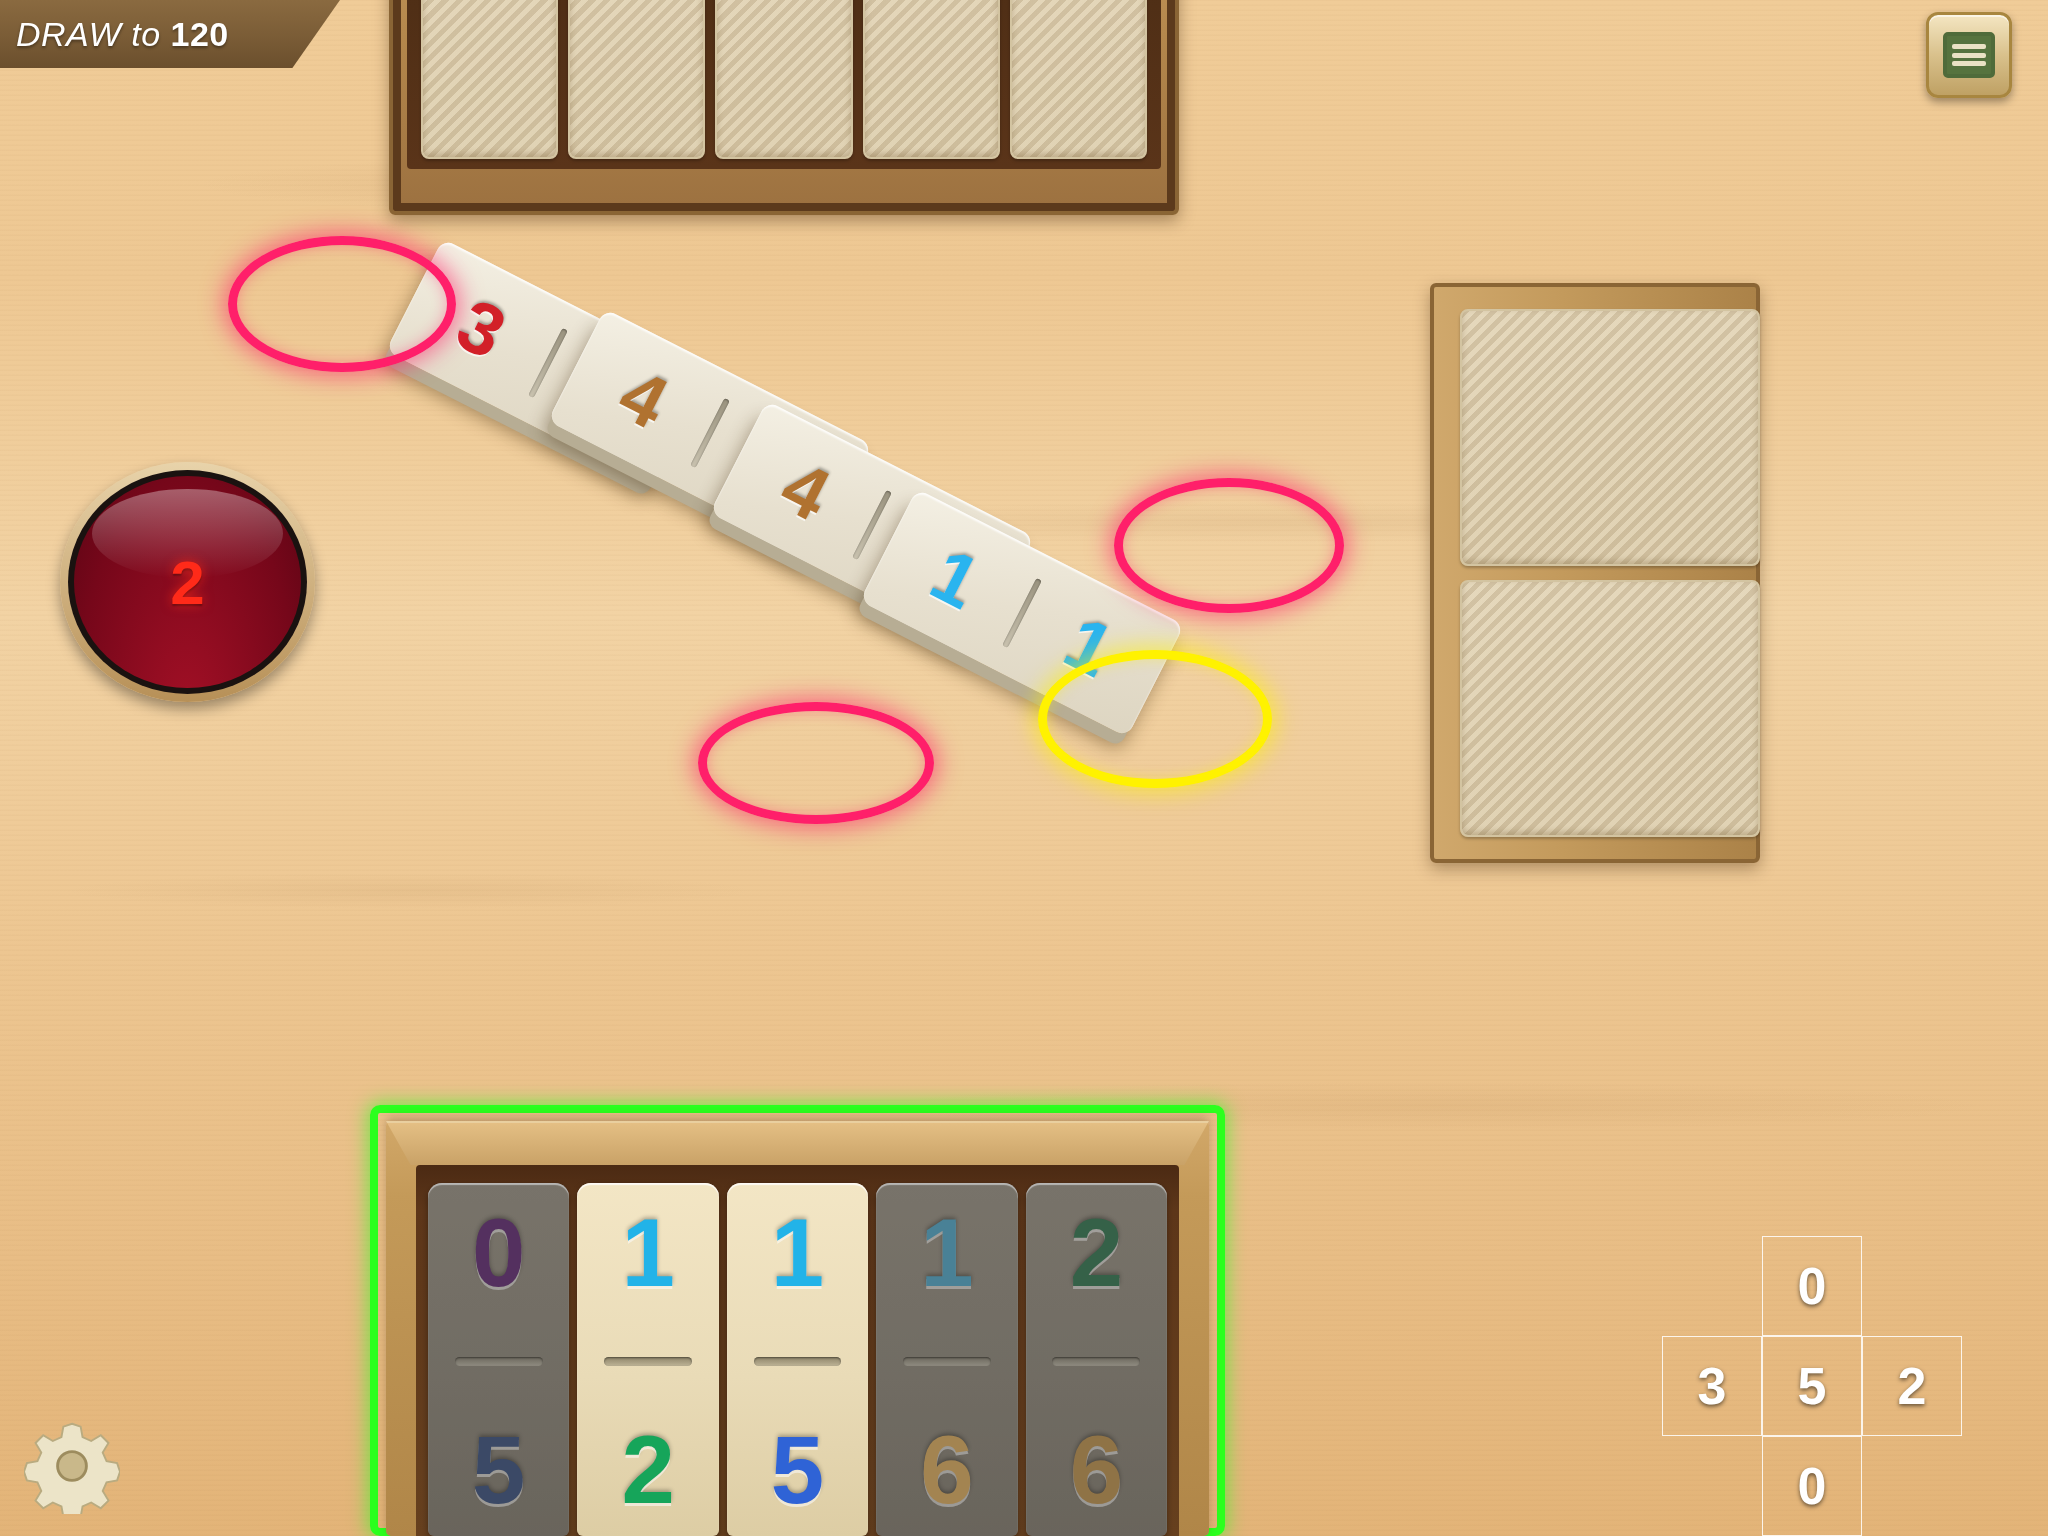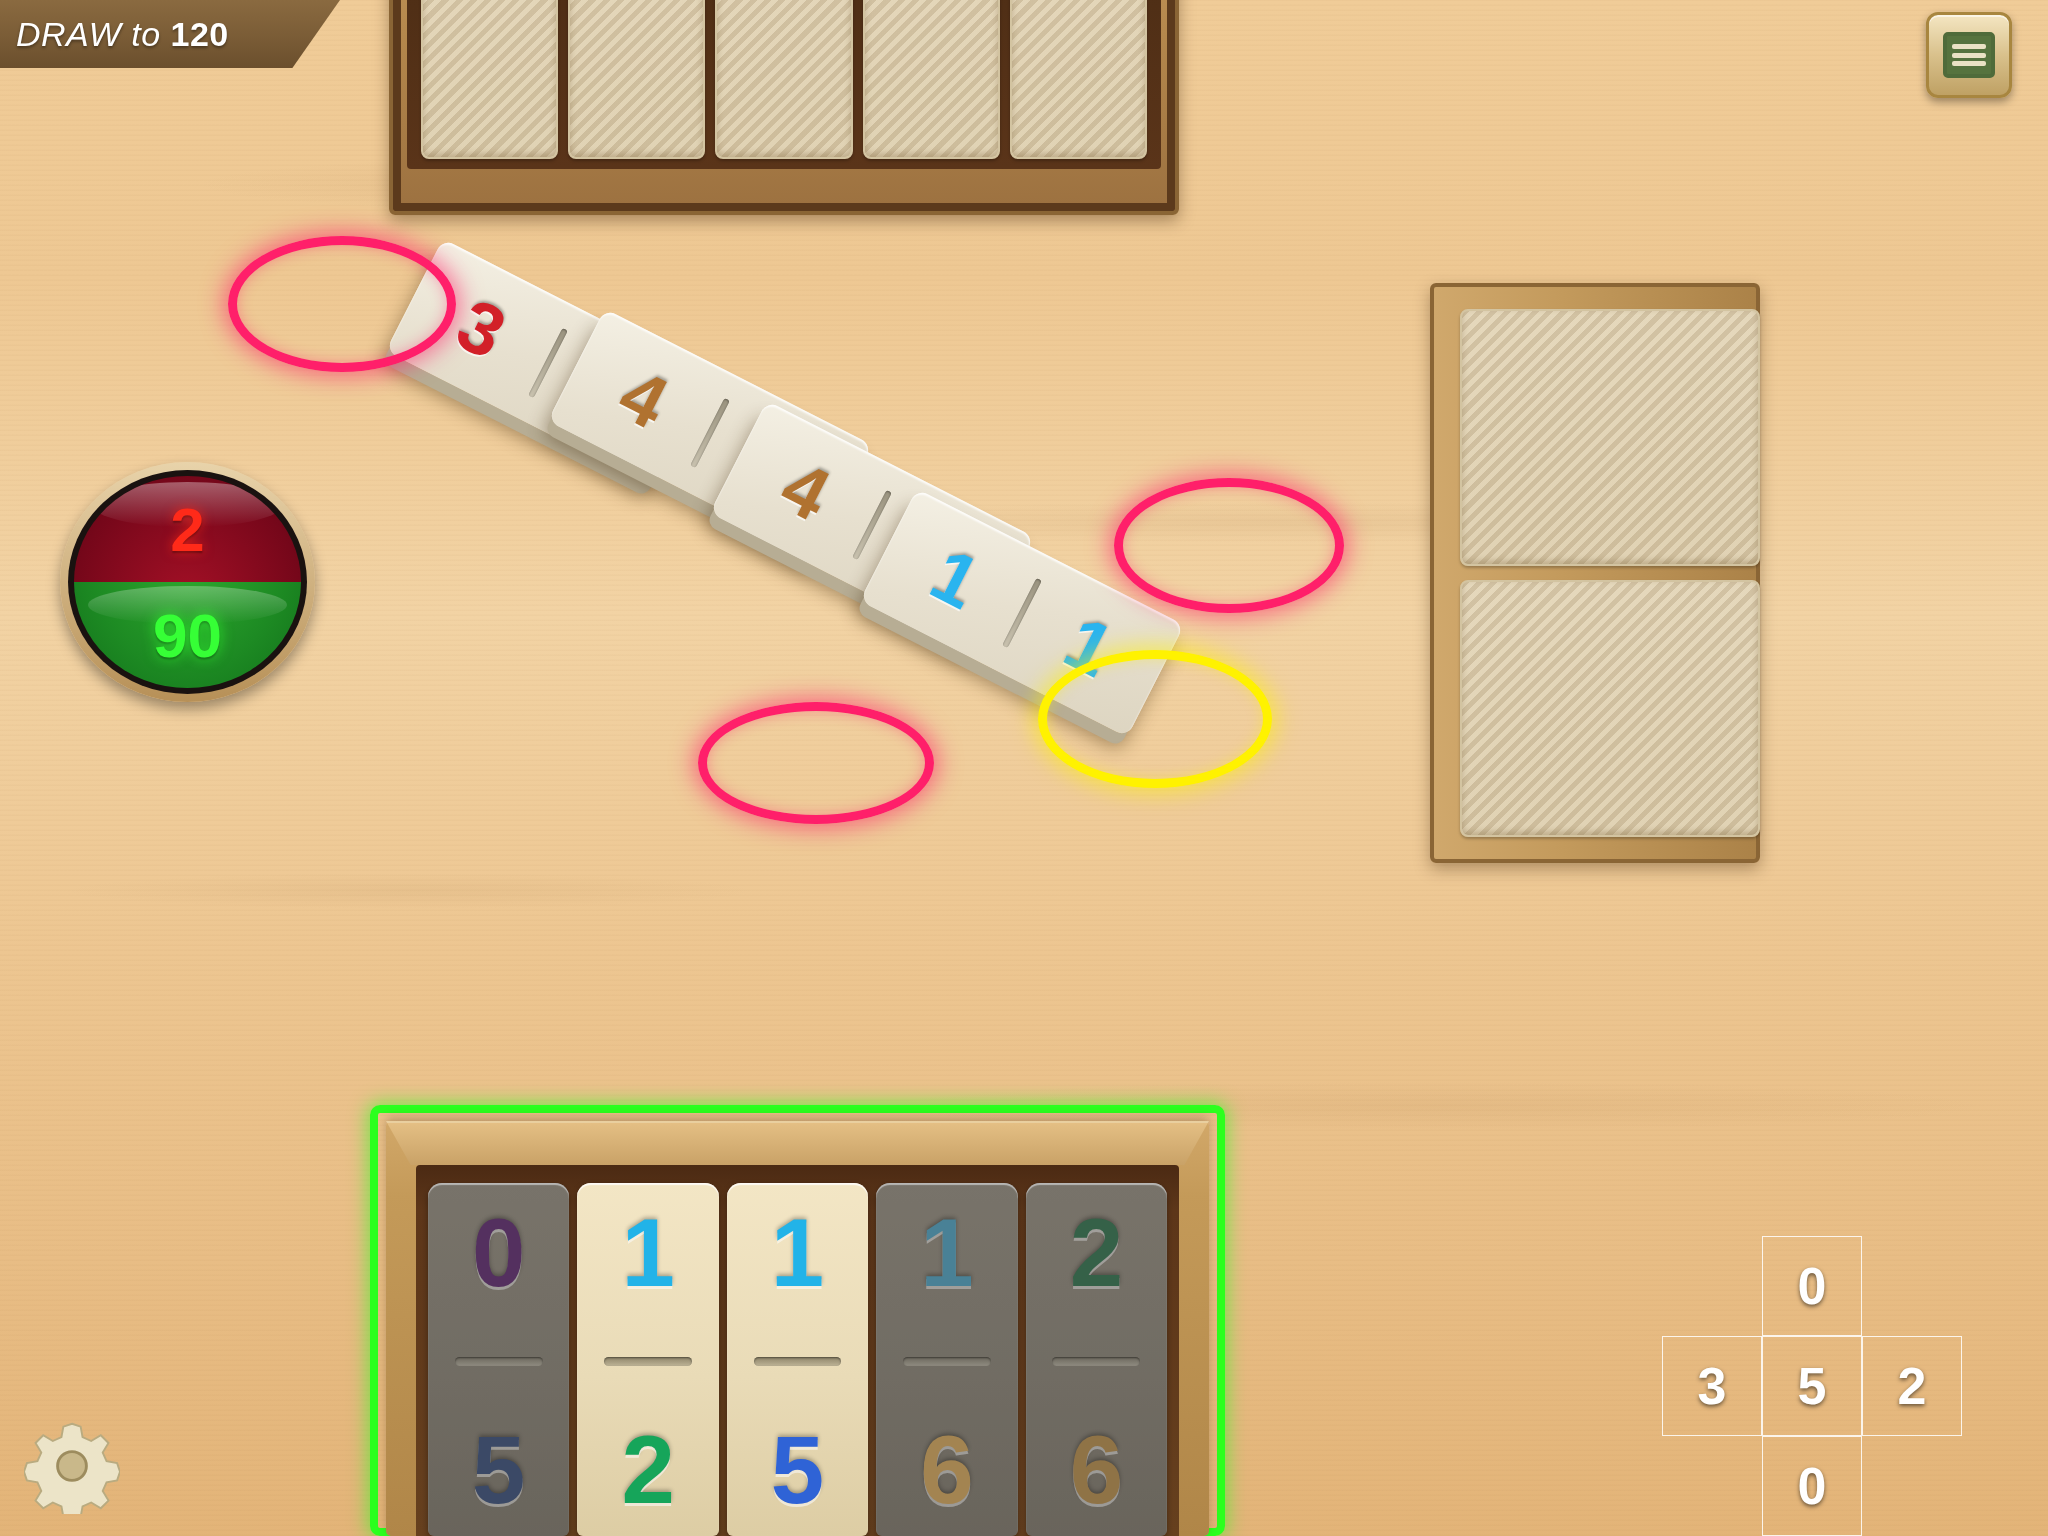--- a/index.html
+++ b/index.html
@@ -310,23 +310,20 @@
     </div>
 </div>
 
 <div class="score">
   <div class="ring"></div>
   <div class="ring2"></div>
   <div class="face">
     <div class="half-top">
       <span class="num-red">2</span>
     </div>
-    <div class="half-bot">
-      <span class="num-green">90</span>
-    </div>
   </div>
 </div>
 
 <div class="gear">
   <svg viewBox="0 0 100 100" width="96" height="96">
     <g fill="#ece4c8" stroke="#b9ab80" stroke-width="2">
       <path d="M50 6 l9 3 2 11 9 4 10-6 8 8 -6 10 4 9 11 2 3 9 -3 9 -11 2 -4 9 6 10 -8 8 -10-6 -9 4 -2 11 -9 3 -9-3 -2-11 -9-4 -10 6 -8-8 6-10 -4-9 -11-2 -3-9 3-9 11-2 4-9 -6-10 8-8 10 6 9-4 2-11z"></path>
     </g>
     <circle cx="50" cy="50" r="15" fill="#c9b88a" stroke="#9d8c5e" stroke-width="3"></circle>
   </svg>

